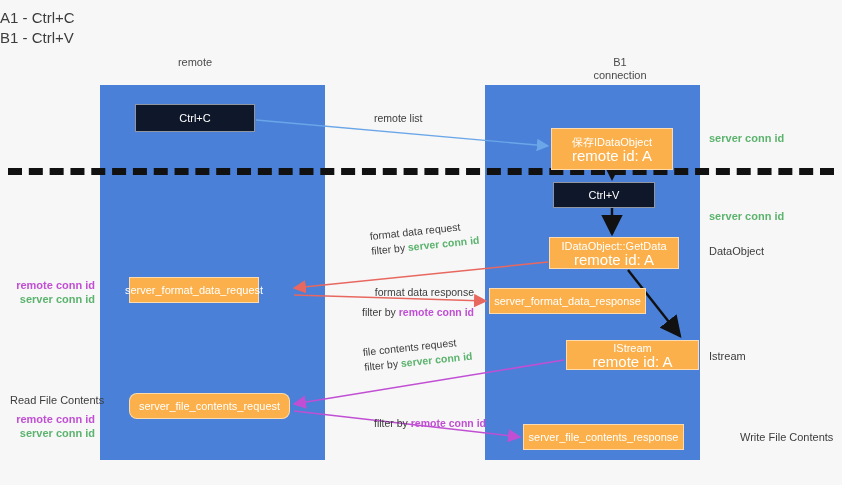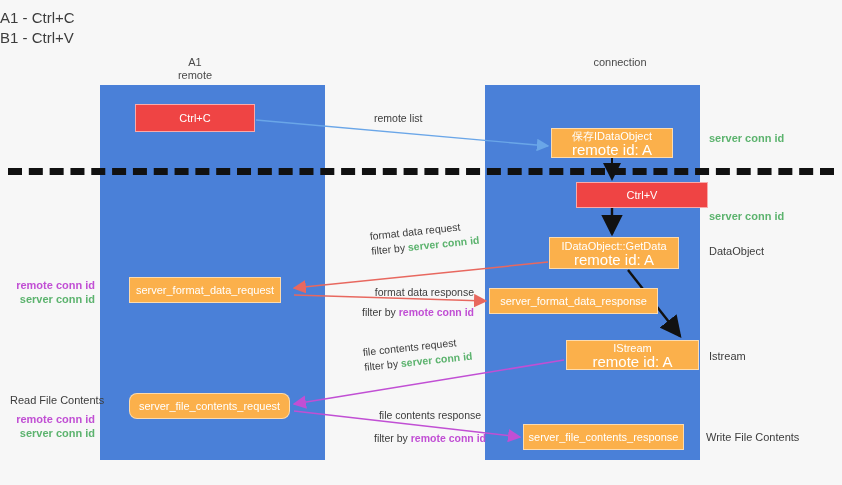--- a/index.html
+++ b/index.html
@@ -58,46 +58,46 @@
     display: flex;
     flex-direction: column;
     align-items: center;
     justify-content: center;
     text-align: center;
     color: #ffffff;
     font-size: 11px;
     line-height: 13px;
     border: 1px solid rgba(255,255,255,0.55);
   }
-  .node.green { background: #ef4444; }
+  .node.green { background: #0f172a; }
   .node.orange { background: #fbb04b; }
   .node .l2 { font-size: 15px; }
 
   #node-ctrlc      { left: 135px; top: 104px; width: 120px; height: 28px; }
-  #node-saveido    { left: 551px; top: 128px; width: 122px; height: 30px; }
-  #node-ctrlv      { left: 553px; top: 182px; width: 132px; height: 26px; margin-left: 23px; }
+  #node-saveido    { left: 551px; top: 128px; width: 122px; height: 42px; }
+  #node-ctrlv      { left: 553px; top: 182px; width: 102px; height: 26px; }
   #node-getdata    { left: 549px; top: 237px; width: 130px; height: 32px; }
-  #node-sfdreq     { left: 129px; top: 277px; width: 152px; height: 26px; }
-  #node-sfdresp    { left: 489px; top: 288px; width: 169px; height: 26px; }
+  #node-sfdreq     { left: 129px; top: 277px; width: 130px; height: 26px; }
+  #node-sfdresp    { left: 489px; top: 288px; width: 157px; height: 26px; }
   #node-istream    { left: 566px; top: 340px; width: 133px; height: 30px; }
   #node-sfcreq     { left: 129px; top: 393px; width: 161px; height: 26px; border-radius: 8px; }
   #node-sfcresp    { left: 523px; top: 424px; width: 161px; height: 26px; }
 
   
   .side-note {
     font-size: 11px;
     color: #3c3c3c;
     white-space: nowrap;
   }
   .side-note.green-txt { color: #5cb36e; font-weight: bold; }
   #note-server-1 { left: 709px; top: 132px; }
   #note-server-2 { left: 709px; top: 210px; }
   #note-dataobject { left: 709px; top: 245px; }
   #note-istream    { left: 709px; top: 350px; }
-  #note-writefile  { left: 706px; top: 431px; }
+  #note-writefile  { left: 740px; top: 431px; }
 
   
   .left-note { font-size: 11px; white-space: nowrap; line-height: 14px; }
   .c-remote { color: #c14fd4; font-weight: bold; }
   .c-server { color: #5cb36e; font-weight: bold; }
   .c-plain  { color: #3c3c3c; }
   #note-left-1 { left: 10px; top: 278px; text-align: right; width: 85px; }
   #note-left-2 { left: 10px; top: 393px; text-align: left; width: 95px; }
   #note-left-3 { left: 10px; top: 412px; text-align: right; width: 85px; }
 
@@ -156,24 +156,24 @@
 
     <path d="M294,411 L520,437" stroke="#c14fd4" stroke-width="1.5" fill="none" marker-end="url(#ar-mag)"></path>
   </svg>
 
   <div class="abs" id="title">
     <div>A1 - Ctrl+C</div>
     <div>B1 - Ctrl+V</div>
   </div>
 
   <div class="abs lane-head" id="lane-head-a">
-    <div>A1</div>
     <div>remote</div>
   </div>
   <div class="abs lane-head" id="lane-head-b">
+    <div>B1</div>
     <div>connection</div>
   </div>
 
   <div class="abs" id="divider"></div>
 
   <div class="abs node green" id="node-ctrlc">
     <div>Ctrl+C</div>
   </div>
 
   <div class="abs node orange" id="node-saveido">
@@ -228,21 +228,20 @@
   </div>
 
   <div class="abs edge-label" id="lbl-fcreq">
     <div>file contents request</div>
     <div>
       <span class="c-plain">filter by </span><span class="c-server">server conn id</span>
     </div>
   </div>
 
   <div class="abs edge-label" id="lbl-fcresp">
-    <div style="text-align:center">file contents response</div>
     <div style="text-align:center;margin-top:8px">
       <span class="c-plain">filter by </span><span class="c-remote">remote conn id</span>
     </div>
   </div>
 
   <div class="abs side-note green-txt" id="note-server-1">server conn id</div>
   <div class="abs side-note green-txt" id="note-server-2">server conn id</div>
   <div class="abs side-note" id="note-dataobject">DataObject</div>
   <div class="abs side-note" id="note-istream">Istream</div>
   <div class="abs side-note" id="note-writefile">Write File Contents</div>

